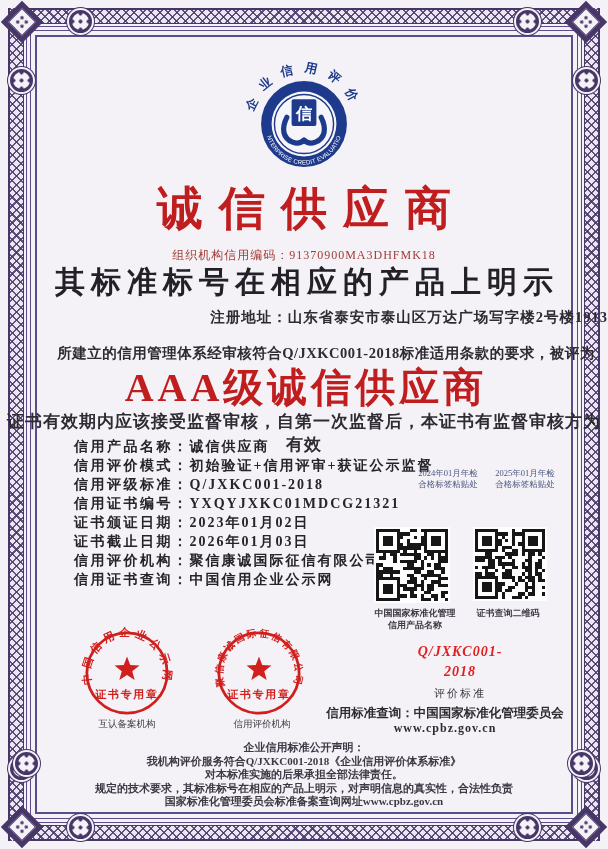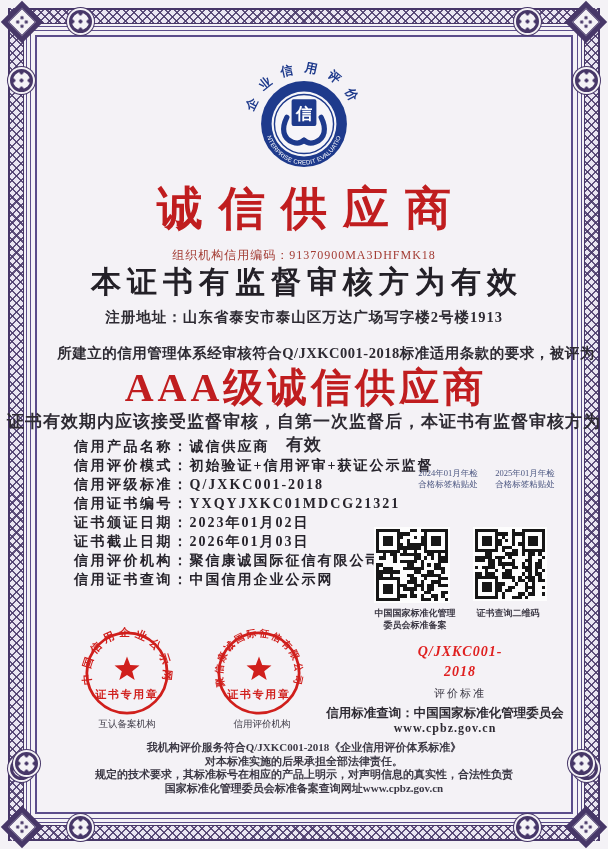--- a/index.html
+++ b/index.html
@@ -32,21 +32,21 @@
   .medal.m1{left:63px;top:4px;}
   .medal.m2{left:4px;top:63px;}
   .medal.edge{position:absolute;}
   
   .logo{position:absolute;left:50%;top:62px;transform:translateX(-50%);}
   .main-title{position:absolute;left:0;right:0;top:178px;text-align:center;font-size:46px;font-weight:bold;
      color:#c01d1f;letter-spacing:16px;text-indent:16px;}
   .org-code{position:absolute;left:0;right:0;top:247px;text-align:center;font-size:12px;color:#a33c34;letter-spacing:1px;}
   .company{position:absolute;left:0;right:0;top:262px;text-align:center;font-size:30px;font-weight:bold;
      letter-spacing:6px;text-indent:6px;color:#232027;}
-  .address{position:absolute;left:0;right:0;top:308px;text-align:center;font-size:14.5px;letter-spacing:1px;font-weight:600;}
+  .address{position:absolute;left:0;right:0;top:308px;text-align:right;font-size:14.5px;letter-spacing:1px;font-weight:600;}
   .intro{position:absolute;left:0;right:0;top:344px;text-align:center;font-size:14.5px;font-weight:600;letter-spacing:.5px;padding-left:44px;}
   .grade{position:absolute;left:0;right:0;top:360px;text-align:center;font-size:40px;font-weight:bold;
      color:#c01d1f;letter-spacing:4px;text-indent:4px;}
   .validity{position:absolute;left:0;right:0;top:410px;text-align:center;font-size:17px;letter-spacing:1px;font-weight:600;}
   
   .fields{position:absolute;left:74px;top:437px;}
   .row{height:19px;line-height:19px;font-size:14px;white-space:nowrap;}
   .flabel{font-weight:bold;letter-spacing:2.5px;color:#26232b;}
   .fvalue{font-weight:bold;letter-spacing:2px;color:#26232b;}
   .website{position:absolute;left:74px;width:260px;top:611px;text-align:center;font-size:13px;font-weight:bold;letter-spacing:2px;}
@@ -133,21 +133,21 @@
         <rect x="52" y="39" width="26" height="28" rx="2" fill="#1e3a8c"></rect>
         <text x="65" y="60" font-size="17" font-weight="bold" fill="#ffffff" text-anchor="middle">信</text>
         <path d="M47 58 C41 70 43 80 53 84 C58 86 62 85 65 82" fill="none" stroke="#1e3a8c" stroke-width="5.5" stroke-linecap="round"></path>
         <path d="M83 58 C89 70 87 80 77 84 C72 86 68 85 65 82" fill="none" stroke="#1e3a8c" stroke-width="5.5" stroke-linecap="round"></path>
       </g>
     </svg>
   </div>
 
   <div class="main-title">诚信供应商</div>
   <div class="org-code">组织机构信用编码：91370900MA3DHFMK18</div>
-  <div class="company">本证书有监督审核方为有效</div>
+  <div class="company">其标准标号在相应的产品上明示</div>
   <div class="address">注册地址：山东省泰安市泰山区万达广场写字楼2号楼1913</div>
   <div class="intro">所建立的信用管理体系经审核符合Q/JXKC001-2018标准适用条款的要求，被评为</div>
   <div class="grade">AAA级诚信供应商</div>
   <div class="validity">证书有效期内应该接受监督审核，自第一次监督后，本证书有监督审核方为有效</div>
 
   <div class="fields">
     <div class="row">
       <span class="flabel">信用产品名称：</span><span class="fvalue">诚信供应商</span>
     </div>
     <div class="row">
@@ -1063,21 +1063,21 @@
       <i></i>
       <i class="d"></i>
       <i></i>
       <i></i>
       <i></i>
       <i></i>
       <i></i>
     </div>
   <div class="qr-cap c1">
     <div>中国国家标准化管理</div>
-    <div>委员会标准备案</div>
+    <div>信用产品名称</div>
   </div>
   <div class="qr-cap c2">
     <div>证书查询二维码</div>
   </div>
 
   <div class="std-no">
     <div>Q/JXKC001-</div>
     <div>2018</div>
   </div>
   <div class="std-cap">评价标准</div>
@@ -1109,19 +1109,20 @@
         <textPath href="#sealArc2" startOffset="50%" text-anchor="middle">聚信康诚国际征信有限公司</textPath>
       </text>
       <polygon fill="#d01f1c" points="55,36 58.7,45.9 69.3,46.4 61,52.9 63.8,63.1 55,57.3 46.2,63.1 49,52.9 40.7,46.4 51.3,45.9"></polygon>
       <text x="55" y="84" font-size="12.5" font-weight="bold" fill="#d01f1c" text-anchor="middle" style="letter-spacing:2px;">证书专用章</text>
     </svg>
   </div>
   <div class="seal-cap c1">互认备案机构</div>
   <div class="seal-cap c2">信用评价机构</div>
 
   <div class="decl">
+    <div>企业信用标准公开声明：</div>
     <div>我机构评价服务符合Q/JXKC001-2018《企业信用评价体系标准》</div>
     <div>对本标准实施的后果承担全部法律责任。</div>
     <div>规定的技术要求，其标准标号在相应的产品上明示，对声明信息的真实性，合法性负责</div>
     <div>国家标准化管理委员会标准备案查询网址www.cpbz.gov.cn</div>
   </div>
 
 </div>
 
 </body></html>

